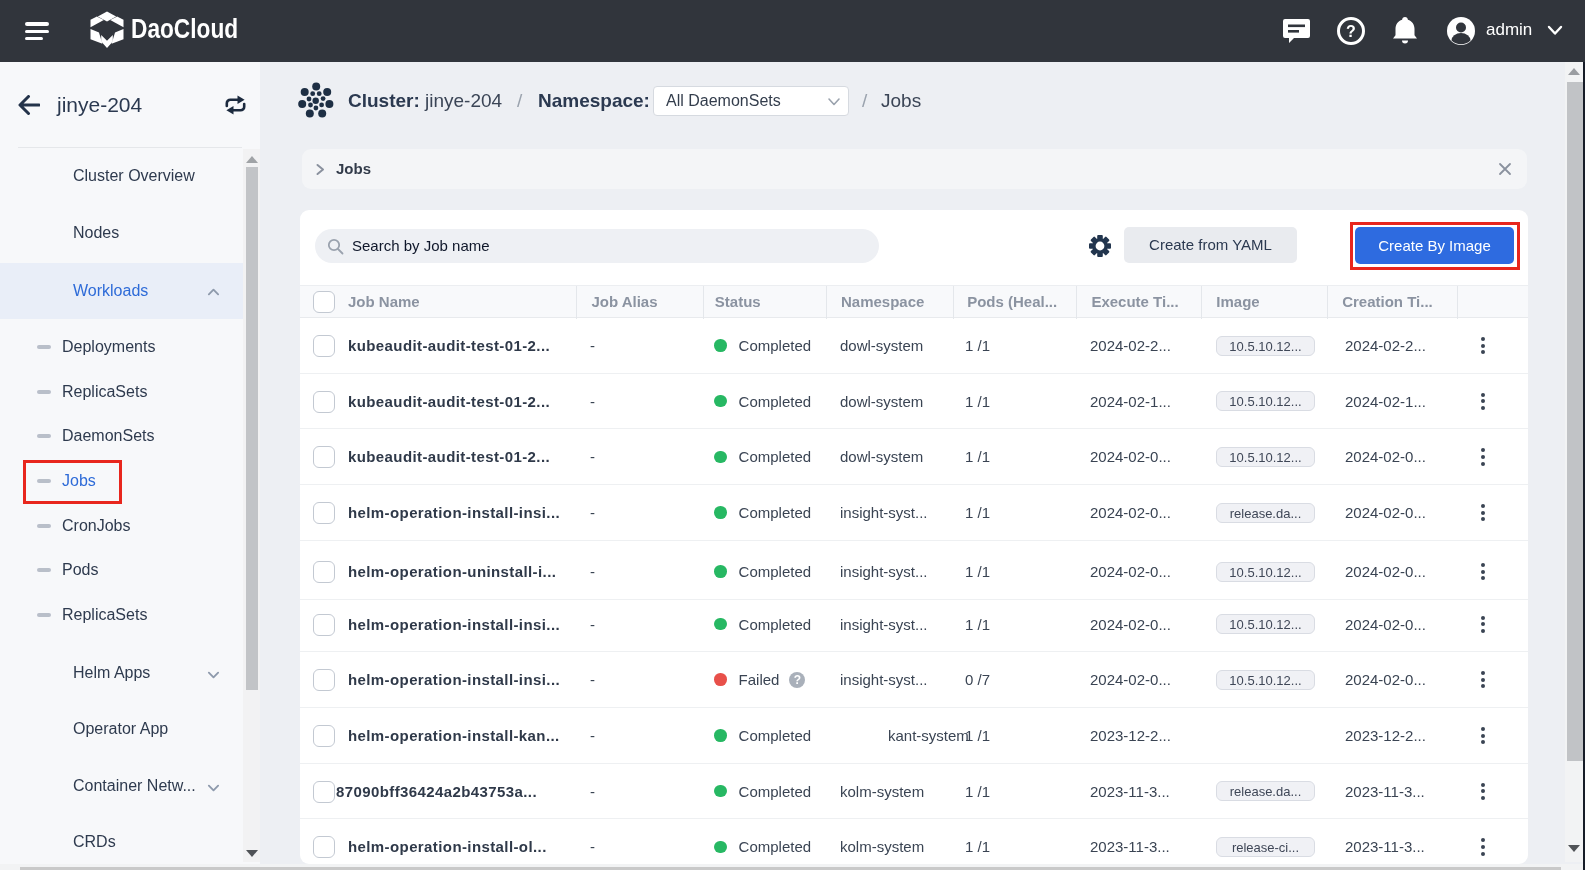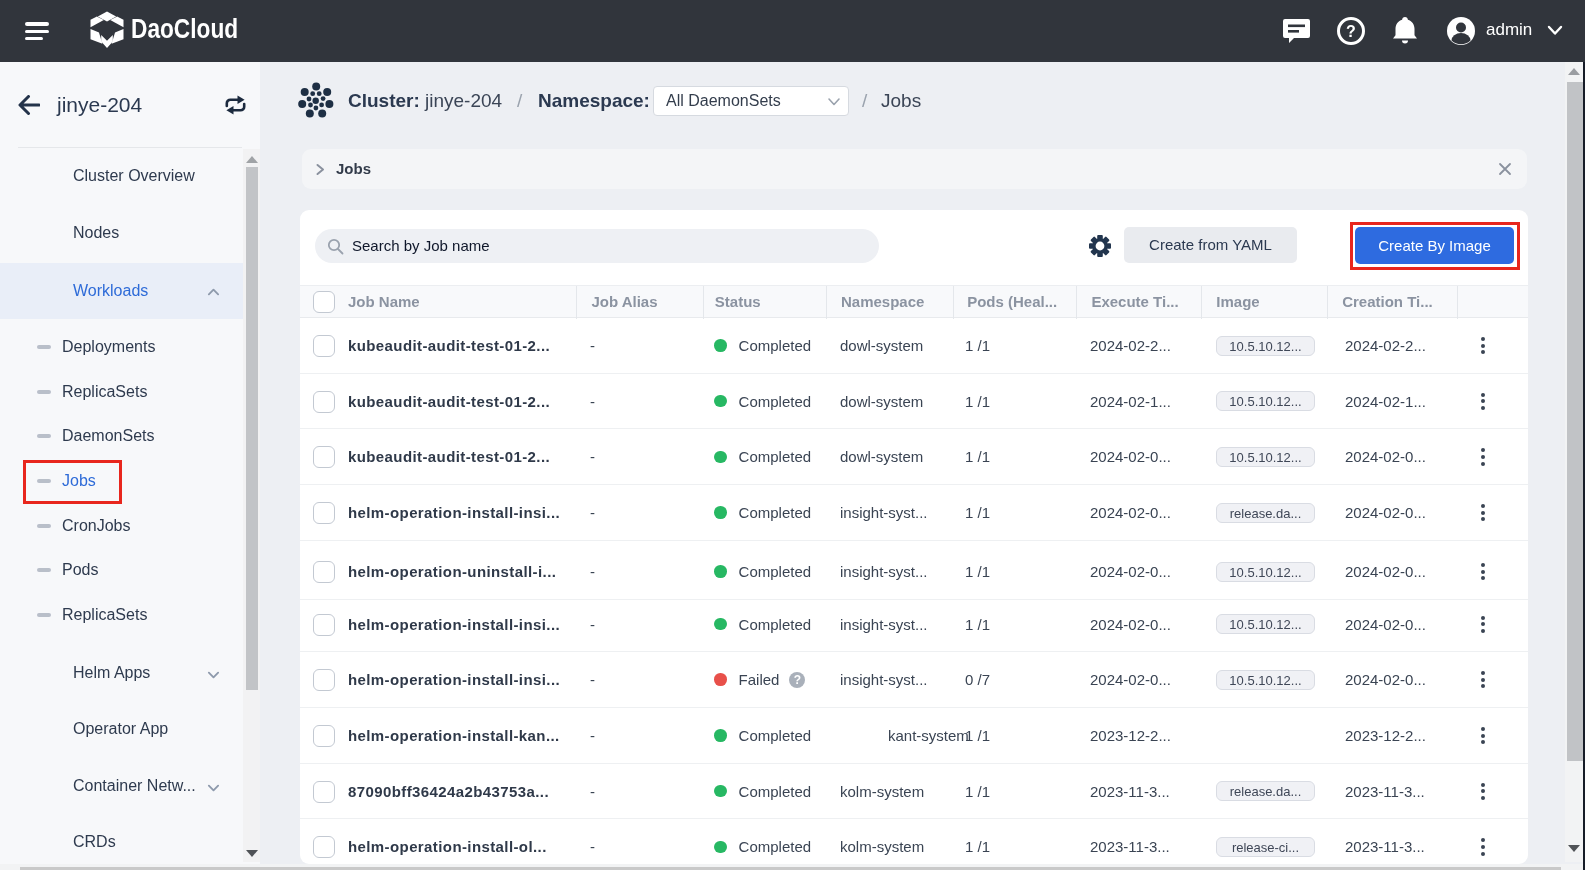--- a/index.html
+++ b/index.html
@@ -415,21 +415,21 @@
     <div class="cell" style="left:790px; width:111px;">2023-12-2...</div>
     <div class="cell" style="left:1045px; width:110px;">2023-12-2...</div>
     <div class="kebab" style="top:16.5px;">
           <i></i>
           <i></i>
           <i></i>
         </div>
   </div>
 <div class="row" style="top:553.6px;">
     <div class="cb" style="top:17px;"></div>
-    <div class="cell jobname" style="left:48px; width:226px;">87090bff36424a2b43753a...</div>
+    <div class="cell jobname" style="left:36px; width:226px;">87090bff36424a2b43753a...</div>
     <div class="cell" style="left:290px; width:110px;">-</div>
     <div class="cell" style="left:414px; width:112px;"><span class="dot g"></span>Completed</div>
     <div class="cell" style="left:540px; width:112px;">kolm-system</div>
     <div class="cell" style="left:665px; width:110px;">1 /1</div>
     <div class="cell" style="left:790px; width:111px;">2023-11-3...</div>
     <div class="cell" style="left:916px; width:110px;">
           <span class="tag">release.da...</span>
         </div>
     <div class="cell" style="left:1045px; width:110px;">2023-11-3...</div>
     <div class="kebab" style="top:16.5px;">

